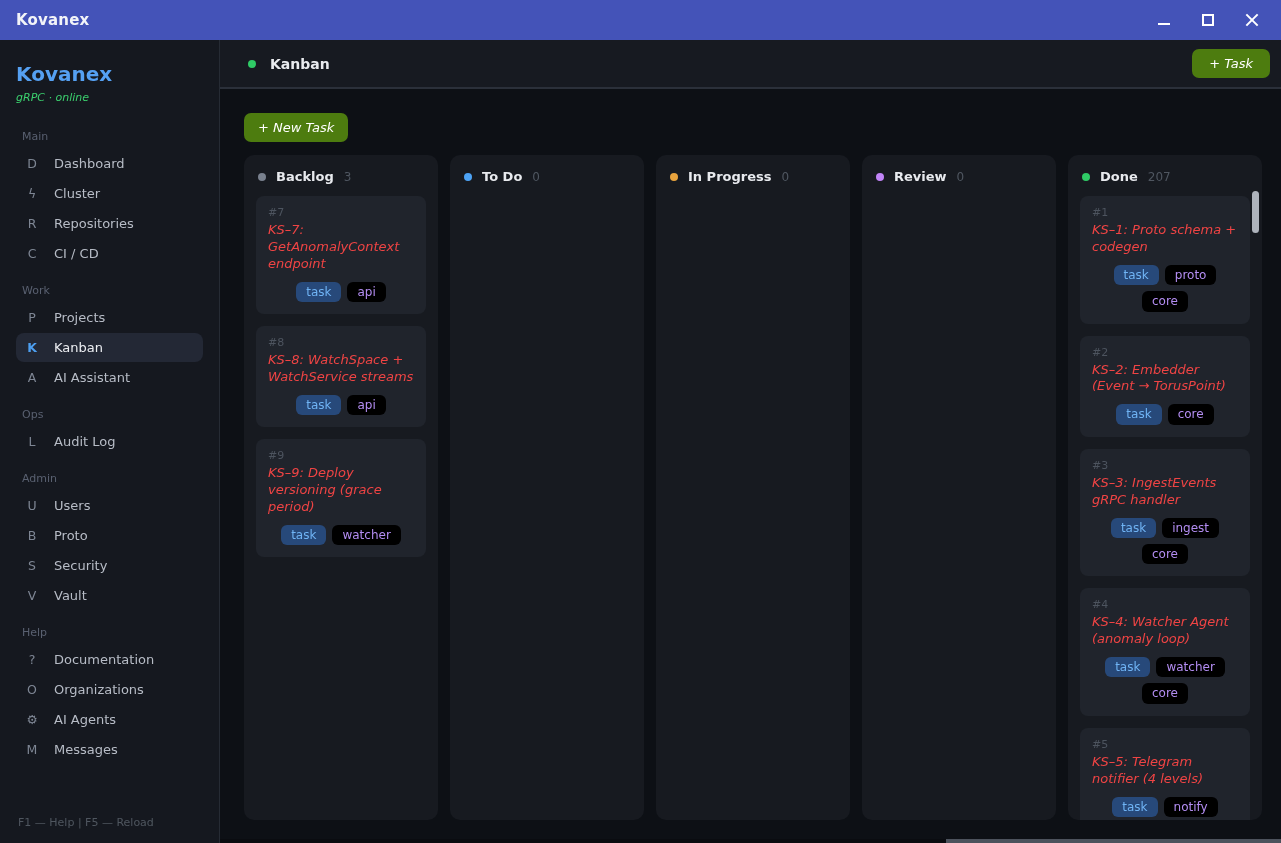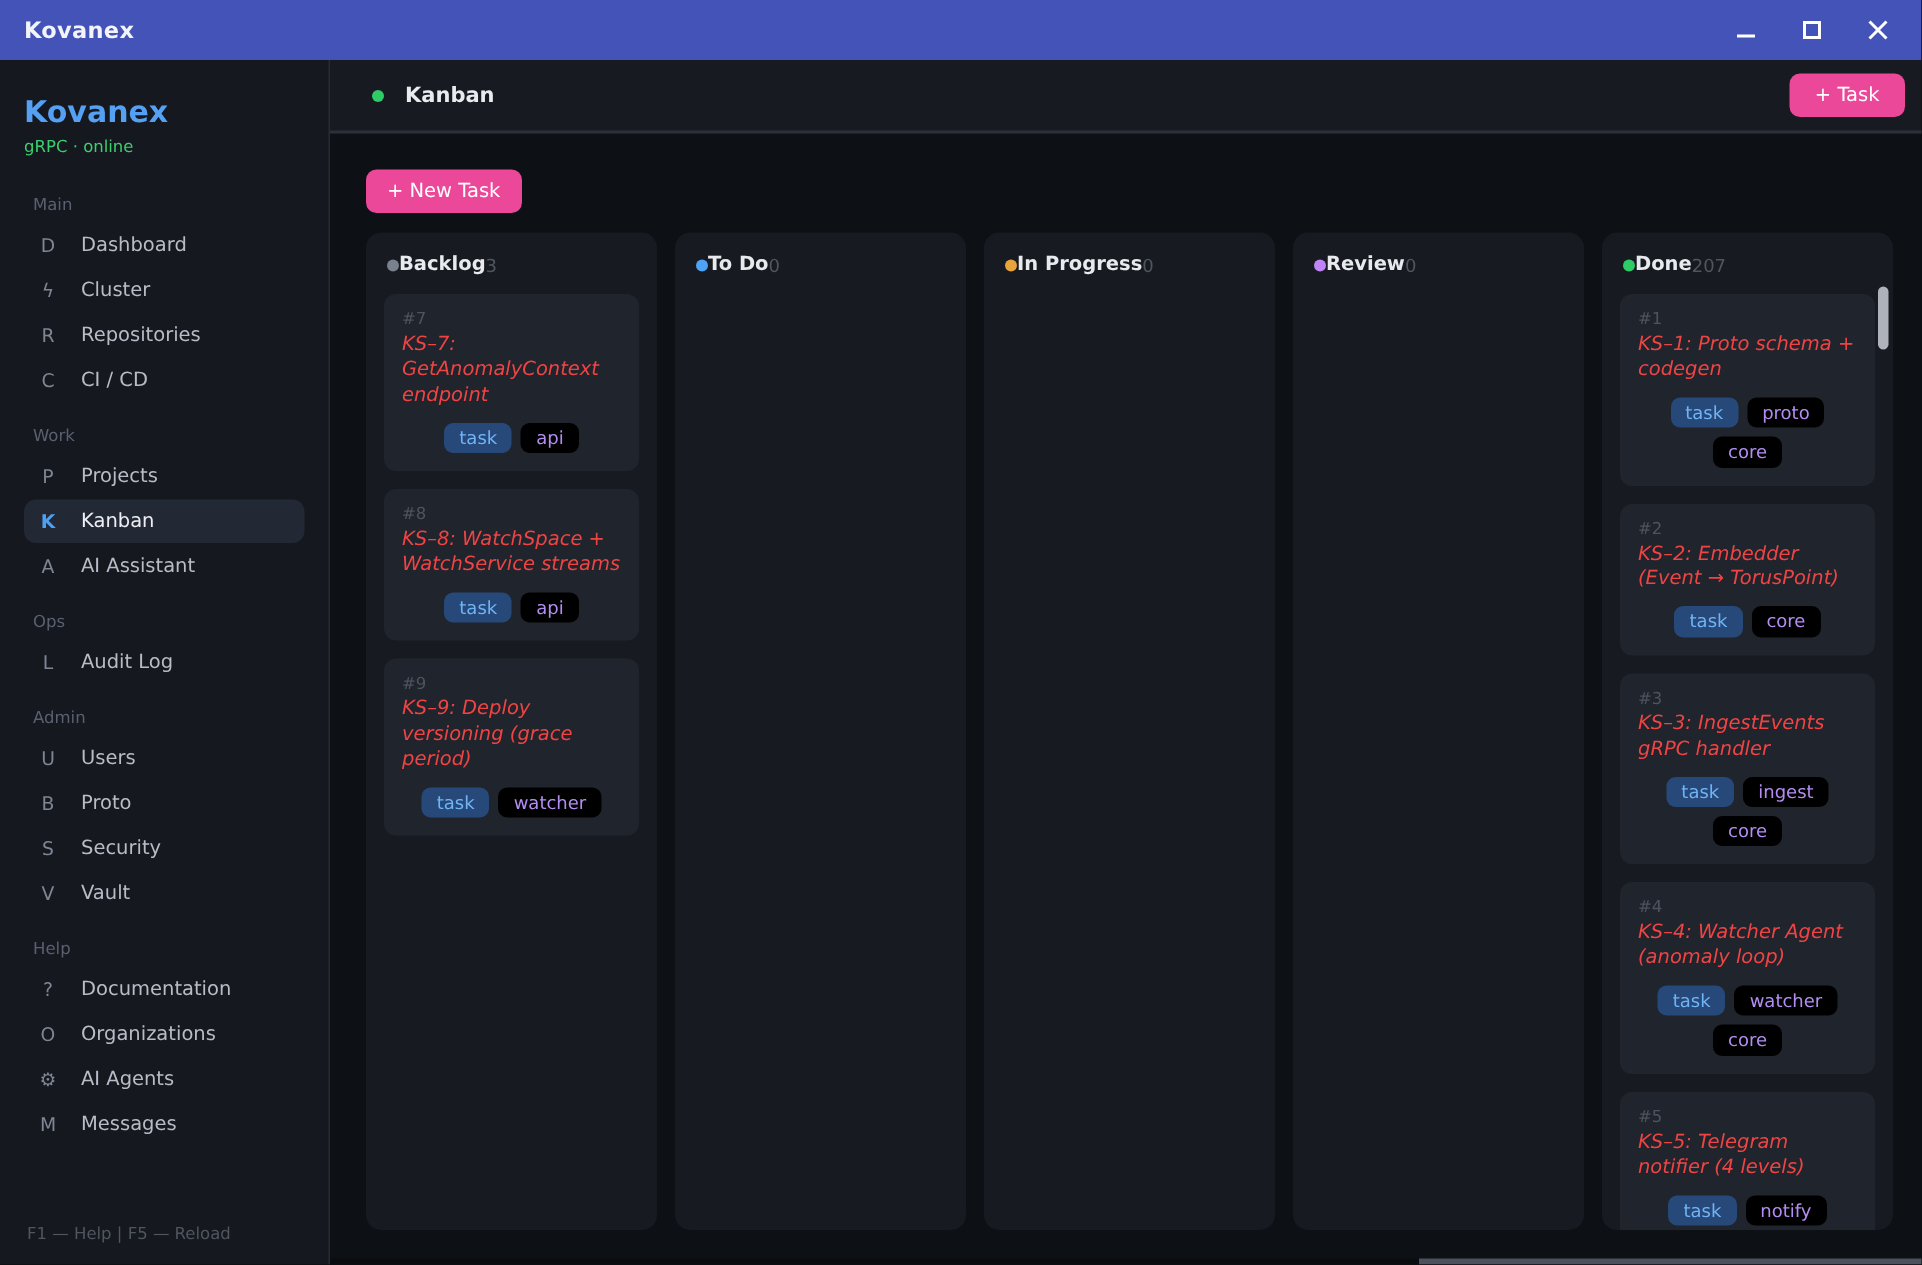--- a/index.html
+++ b/index.html
@@ -27,21 +27,21 @@
 
   
   .shell { display:flex; height:803px; }
 
   
   .sidebar {
     width:220px; min-width:220px; background:#15181f; border-right:1px solid #262b34;
     padding:22px 16px 14px 16px; display:flex; flex-direction:column; position:relative;
   }
   .logo { color:#55a0f2; font-size:20px; font-weight:bold; }
-  .logo-sub { color:#3bd06e; font-size:11px; margin-top:5px; }
+  .logo-sub { color:#3bd06e; font-size:11px; margin-top:5px;font-style:italic; }
   .nav { margin-top:10px; }
   .nav-section-label { color:#596070; font-size:11px; margin:16px 0 6px 6px; }
   .nav-item {
     display:flex; align-items:center; gap:14px; padding:7px 8px; border-radius:8px;
     color:#b7bcc6; cursor:pointer; margin-bottom:1px;
   }
   .nav-item .nav-icon {
     width:16px; text-align:center; color:#7e8694; font-size:12.5px; flex:none;
   }
   .nav-item.active { background:#232835; color:#eceef2; }
@@ -51,34 +51,34 @@
   
   .main { flex:1; display:flex; flex-direction:column; position:relative; }
   .main-header {
     height:49px; background:#171a21; border-bottom:2px solid #2b303a;
     display:flex; align-items:center; padding:0 16px 0 28px; flex:none;
   }
   .dot { width:8px; height:8px; border-radius:50%; flex:none; }
   .page-dot { background:#2fcb66; margin-right:14px; }
   .page-title { font-size:14px; font-weight:600; }
   .btn {
-    background:#ec4899; color:#fff; border:none; border-radius:7px;
-    font-family:inherit; font-size:13px; cursor:pointer;
+    background:#4d7c0f; color:#fff; border:none; border-radius:7px;
+    font-family:inherit; font-size:13px; cursor:pointer;font-style:italic;
   }
   .task-btn { margin-left:auto; padding:7px 17px; }
 
   
   .board { flex:1; padding:24px; overflow:hidden; position:relative; }
   .new-task-btn { padding:7px 14px; margin-bottom:13px; display:inline-block; }
   .columns { display:flex; gap:12px; align-items:stretch; height:665px; }
   .column {
     width:194px; min-width:194px; background:#171a20; border-radius:10px;
     padding:0 12px; overflow:hidden; position:relative;
   }
-  .column-header { display:flex; align-items:center; gap:0; padding:14px 2px 12px 2px; }
+  .column-header { display:flex; align-items:center; gap:10px; padding:14px 2px 12px 2px; }
   .column-name { font-size:13px; font-weight:600; color:#e8eaee; }
   .column-count { font-size:12px; color:#4f5660; }
   .card {
     background:#20242c; border-radius:8px; padding:10px 12px 12px 12px;
     margin-bottom:12px; cursor:pointer;
   }
   .card-id { font-size:11px; color:#4d545f; }
   .card-title { font-size:13px; color:#ef4444; line-height:1.3; margin:3px 0 9px 0;font-style:italic; }
   .tags { display:flex; flex-wrap:wrap; gap:6px;justify-content:center; }
   .tag { font-size:12px; padding:3px 10px; border-radius:6px; line-height:1.2; }

